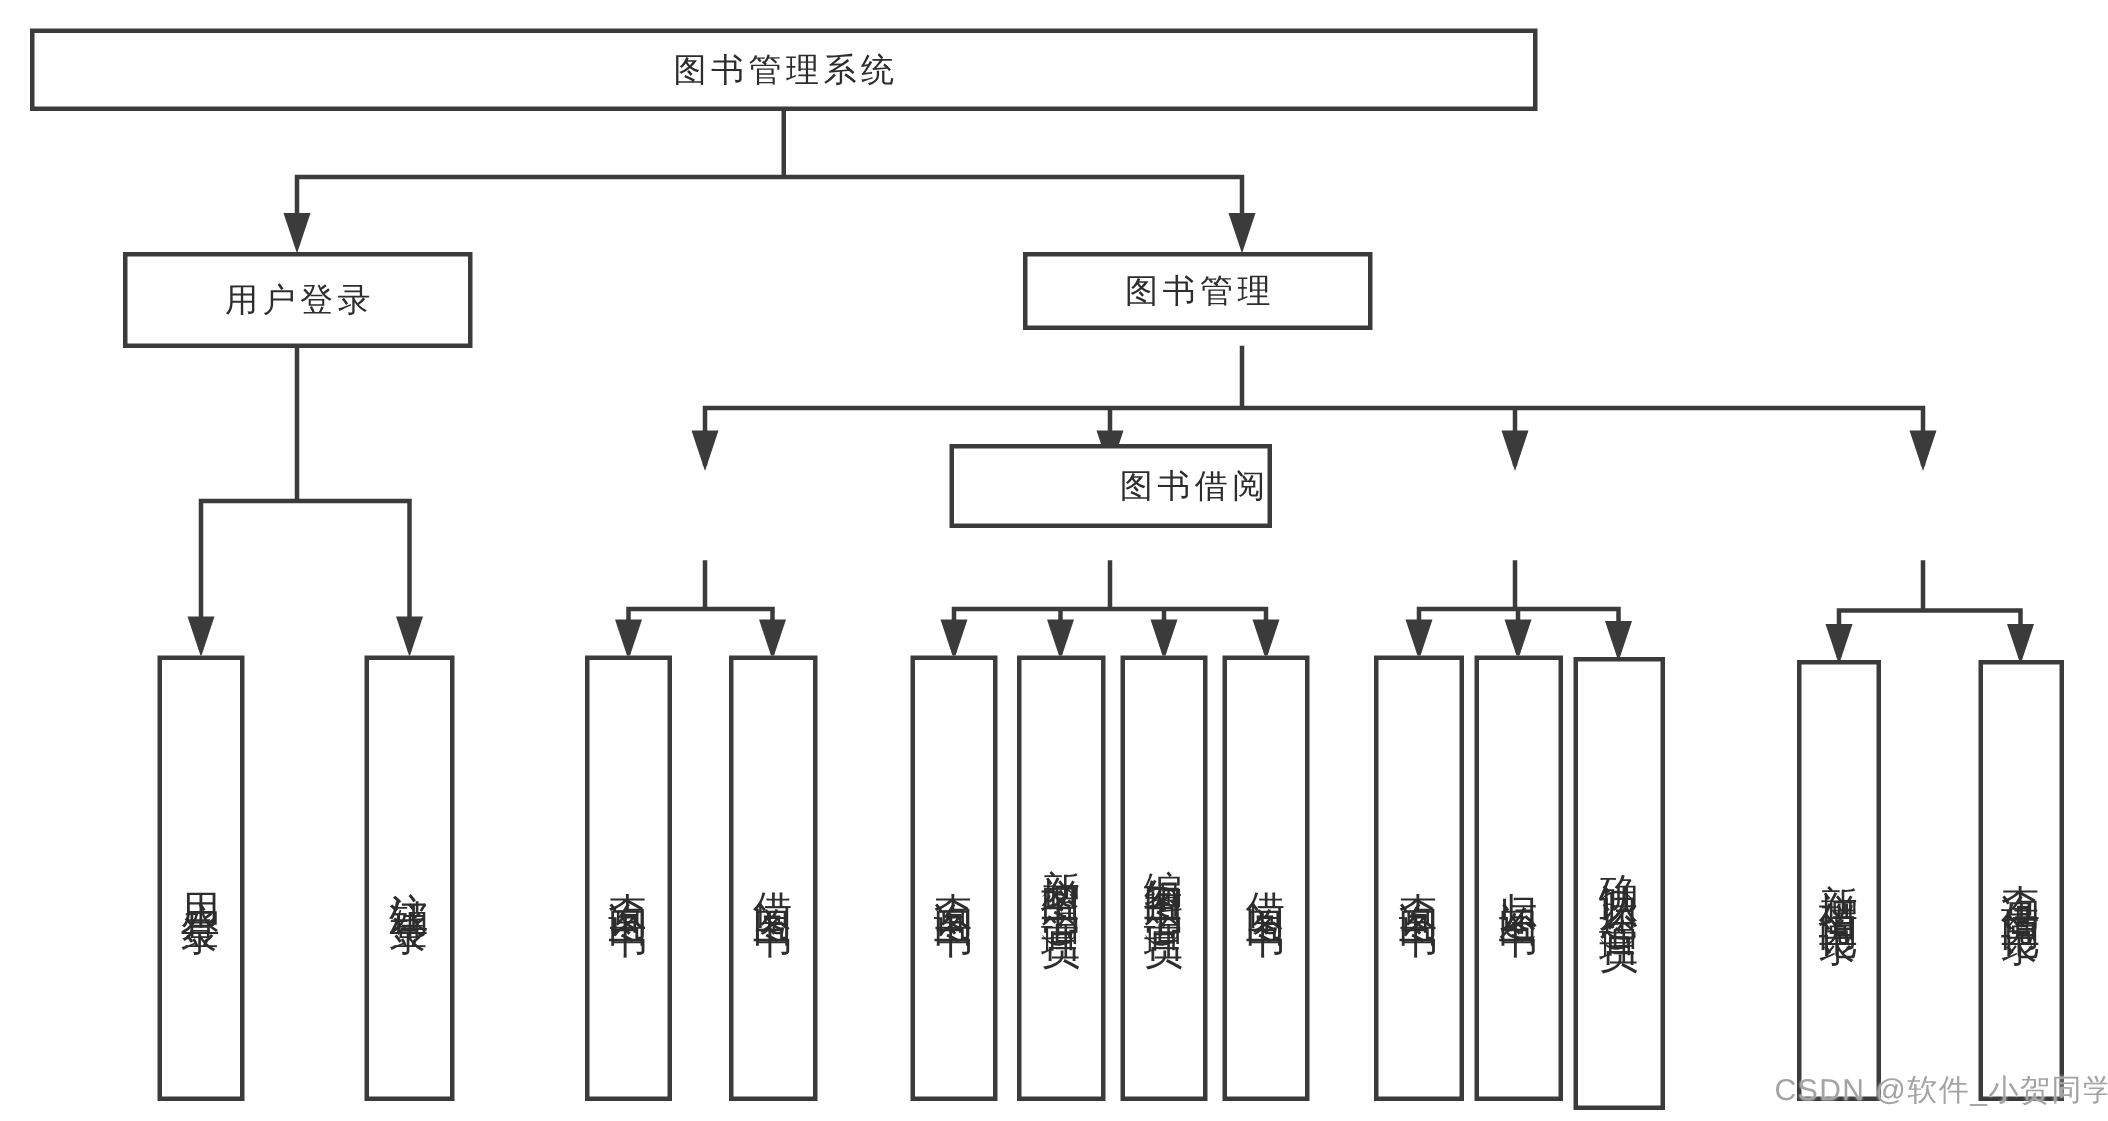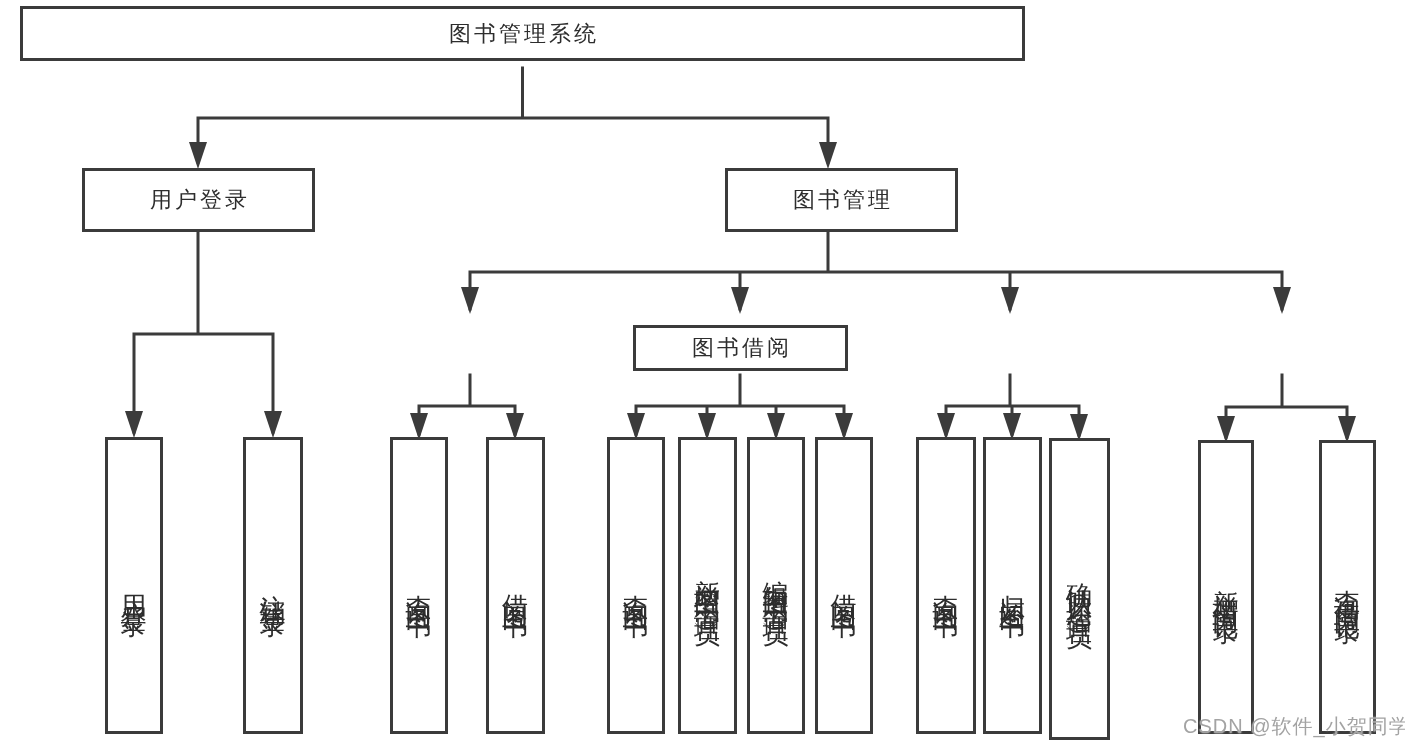--- a/index.html
+++ b/index.html
@@ -67,32 +67,32 @@
       <polygon points="1012,440 1003,413 1021,413"></polygon>
       <polygon points="1079,441 1070,414 1088,414"></polygon>
     </g>
     <g>
       <path d="M1282 375 V407 M1226 407 H1347 M1226 407 V437 M1347 407 V437"></path>
       <polygon points="1226,443 1217,416 1235,416"></polygon>
       <polygon points="1347,443 1338,416 1356,416"></polygon>
     </g>
   </svg>
 
-  <div class="node" style="left:20px;top:6px;width:1005px;height:55px;">
+  <div class="node" style="left:20px;top:19px;width:1005px;height:55px;">
     <span class="h-label">图书管理系统</span>
   </div>
 
   <div class="node" style="left:82px;top:168px;width:233px;height:64px;">
     <span class="h-label">用户登录</span>
   </div>
-  <div class="node" style="left:725px;top:168px;width:233px;height:64px;">
+  <div class="node" style="left:682px;top:168px;width:233px;height:52px;">
     <span class="h-label">图书管理</span>
   </div>
 
-  <div class="node" style="left:633px;top:325px;width:215px;height:46px;">
+  <div class="node" style="left:633px;top:296px;width:215px;height:56px;justify-content:flex-end;">
     <span class="h-label">图书借阅</span>
   </div>
 
   <div class="node" style="left:105px;top:437px;width:58px;height:297px;">
     <span class="v-label">用户登录</span>
   </div>
   <div class="node" style="left:243px;top:437px;width:60px;height:297px;">
     <span class="v-label">注销登录</span>
   </div>
 

